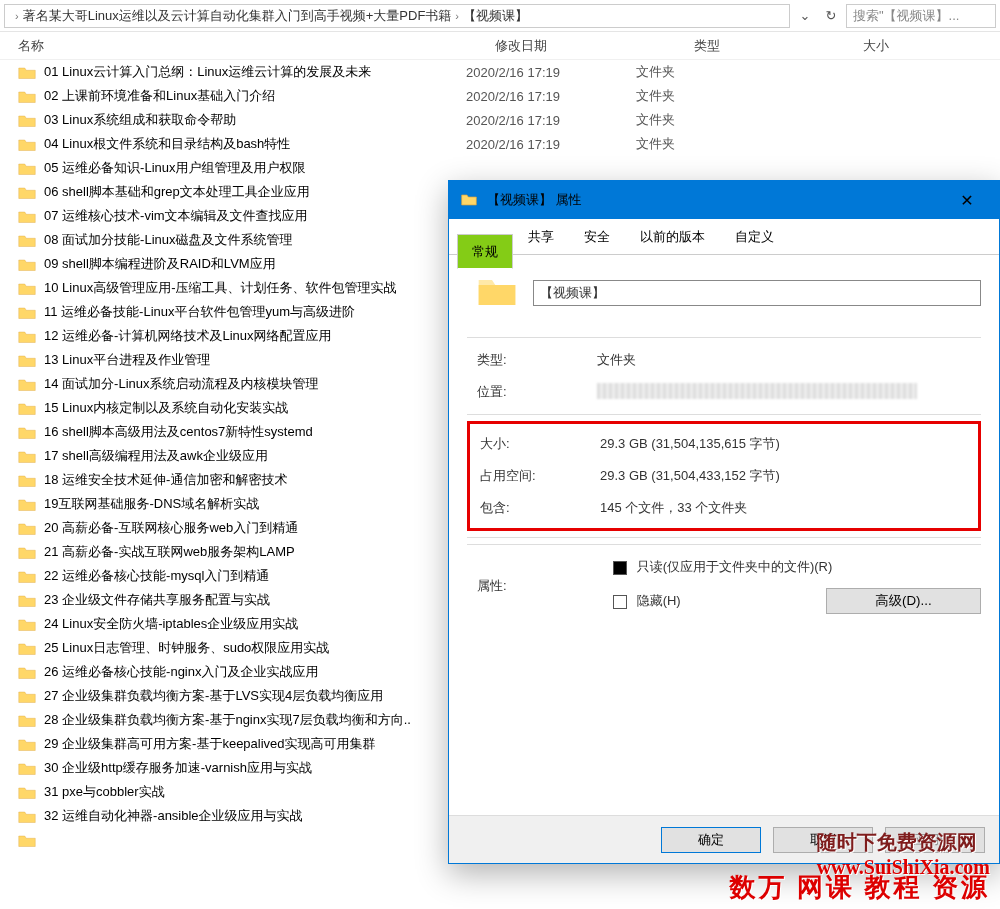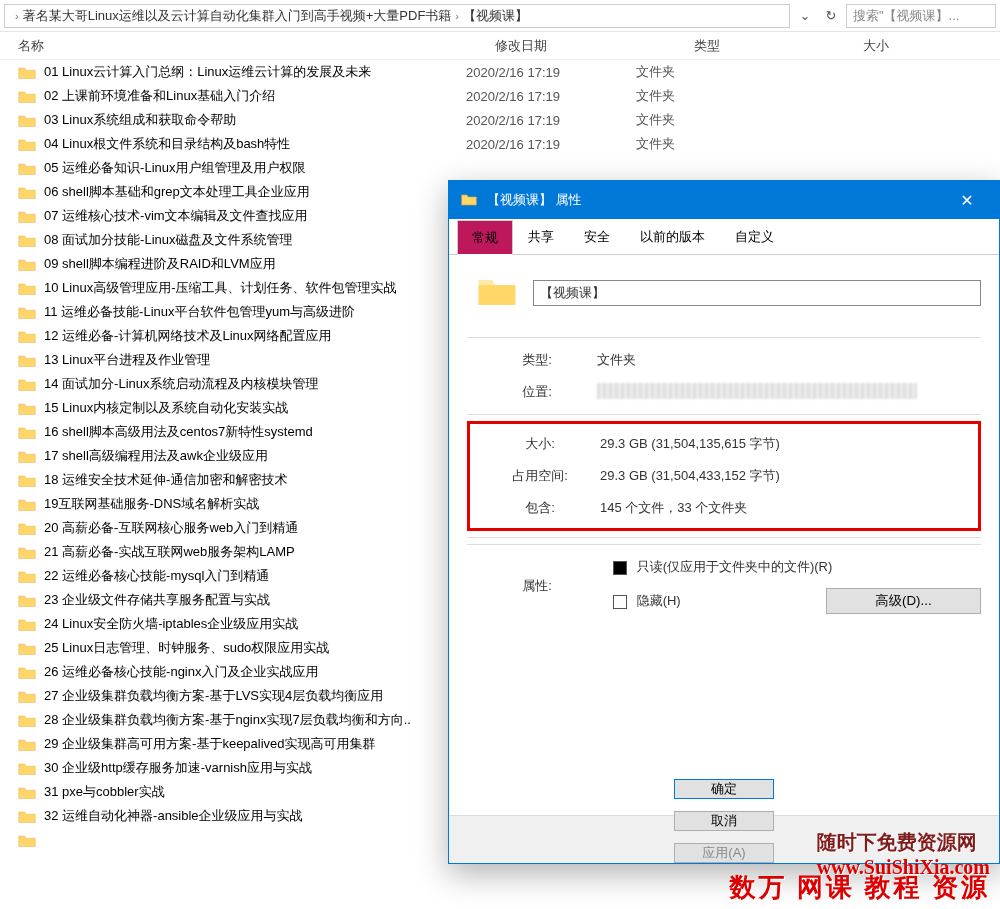--- a/index.html
+++ b/index.html
@@ -19,47 +19,47 @@
     
     .file-list { }
     .file-row { display: flex; height: 24px; align-items: center; }
     .file-name-cell { width: 466px; display: flex; align-items: center; gap: 8px; padding-left: 18px; }
     .folder-icon { width: 18px; height: 14px; display: inline-block; }
     .folder-icon svg { display: block; }
     .file-date-cell { width: 170px; color: #555; }
     .file-type-cell { width: 140px; color: #555; }
     
     .properties-dialog { position: absolute; left: 448px; top: 180px; width: 552px; height: 684px; background: #fff; border: 1px solid #0078d7; box-shadow: 0 10px 30px rgba(0,0,0,0.3); display: flex; flex-direction: column; }
-    .dlg-title { height: 38px; background: #0078d7; color: #ffffff; display: flex; align-items: center; padding: 12px 12px; }
+    .dlg-title { height: 38px; background: #0078d7; color: #000000; display: flex; align-items: center; padding: 12px 12px; }
     .dlg-title-icon { width: 16px; height: 14px; margin-right: 10px; }
     .dlg-title-text { flex: 1; font-size: 13px; }
     .dlg-close { width: 40px; height: 38px; display: flex; align-items: center; justify-content: center; font-size: 16px; cursor: pointer; }
     
     .dlg-tabs { height: 36px; border-bottom: 1px solid #ccc; display: flex; padding-left: 8px; background: #fff; }
     .dlg-tab { padding: 8px 14px; font-size: 13px; cursor: pointer; border: 1px solid transparent; }
-    .dlg-tab.active { border: 1px solid #ccc; border-bottom-color: #fff; background: #be185d; position: relative; top: 1px; }
+    .dlg-tab.active { border: 1px solid #ccc; border-bottom-color: #fff; background: #84cc16; position: relative; top: 15px; }
     
     .dlg-body { flex: 1; padding: 16px 18px; font-size: 13px; color: #333; }
     .prop-header { display: flex; align-items: center; gap: 16px; padding: 4px 0 20px 10px; }
     .prop-folder-icon { width: 40px; height: 36px; }
     .prop-name-box { flex: 1; height: 26px; border: 1px solid #888; padding: 2px 6px; display:flex; align-items:center; }
     .prop-hr { border: none; border-top: 1px solid #ddd; margin: 6px 0; }
     .prop-row { display: flex; padding: 7px 0 7px 10px; }
-    .prop-label { width: 120px; text-align: center; }
+    .prop-label { width: 120px; }
     .prop-val { flex: 1; }
     .blurred { height: 16px; width: 320px; background: repeating-linear-gradient(90deg,#ddd 0,#ddd 3px,#eee 3px,#eee 6px); filter: blur(1px); }
     
     .redbox { border: 3px solid #e60000; padding: 4px 0; }
     
     .attr-row { display: flex; align-items: center; padding: 7px 0 7px 10px; gap: 16px; }
     .chk { width: 14px; height: 14px; border: 1px solid #555; display: inline-block; vertical-align: middle; margin-right: 6px; position: relative; }
     .chk.filled { background: #000; }
     .adv-btn { width: 155px; height: 26px; border: 1px solid #adadad; background: #e1e1e1; cursor: pointer; }
     
-    .dlg-buttons { height: 48px; border-top: 1px solid #ddd; display: flex; align-items: center; justify-content: flex-end; gap: 12px; padding: 0 14px; background: #f0f0f0; flex-direction: column; }
+    .dlg-buttons { height: 48px; border-top: 1px solid #ddd; display: flex; align-items: center; justify-content: flex-end; gap: 12px; padding: 0 14px; background: #f0f0f0; }
     .dlg-btn { width: 100px; height: 26px; border: 1px solid #adadad; background: #e1e1e1; cursor: pointer; font-size: 13px; }
     .dlg-btn.primary { border-color: #0078d7; }
     .dlg-btn.disabled { color: #888; }
     
     .watermark1 { position: absolute; right: 10px; bottom: 30px; font-family: "STKaiti","KaiTi",serif; font-weight: bold; }
     .watermark1 .l1 { color: #7f1d1d; font-size: 20px; text-shadow: 1px 1px 0 #fff; }
     .watermark1 .l2 { color: #d00; font-size: 20px; text-shadow: 1px 1px 0 #fff; }
     .watermark2 { position: absolute; right: 10px; bottom: 4px; color: #d00; font-family: "STKaiti","KaiTi",serif; font-size: 26px; font-weight: bold; letter-spacing: 3px; text-shadow: 1px 1px 0 #fff; }
   </style>
 </head>

